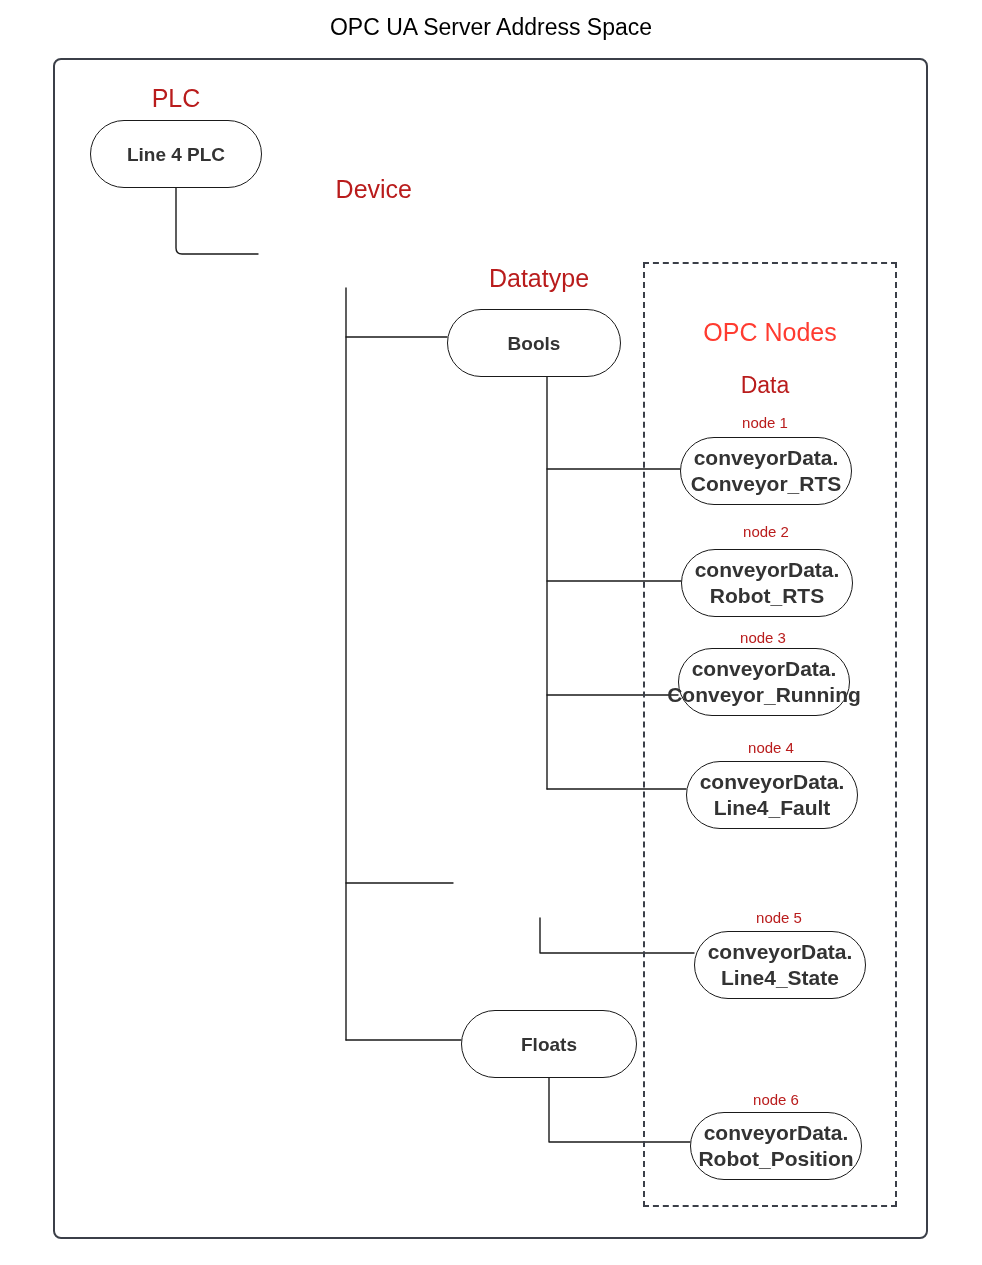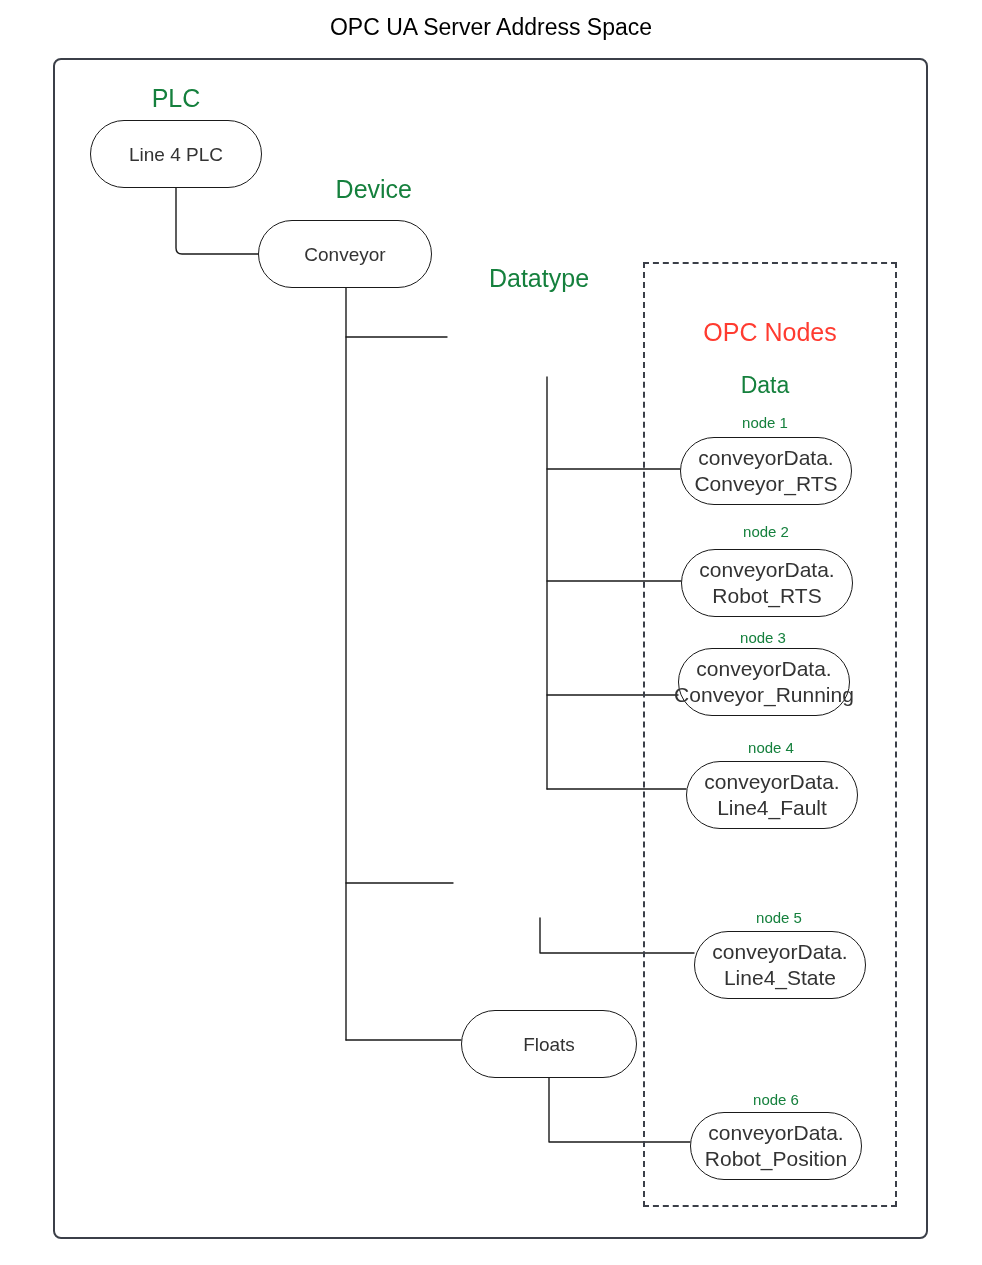--- a/index.html
+++ b/index.html
@@ -49,39 +49,40 @@
     border-radius: 999px;
     background: #ffffff;
     display: flex;
     align-items: center;
     justify-content: center;
     text-align: center;
     color: #333333;
     font-size: 19px;
     line-height: 23px;
     z-index: 4;
+    font-weight: bold;
   }
   .node-box .node-text {
     white-space: nowrap;
     color: #333333;
   }
   
   .leaf-box {
     font-size: 21px;
     line-height: 26px;
   }
   .leaf-box .node-text {
     position: relative;
     z-index: 6;
   }
 
   
   .caption {
     position: absolute;
-    color: #15803d;
+    color: #b91c1c;
     white-space: nowrap;
     text-align: center;
     z-index: 5;
   }
   .caption.big   { font-size: 25px; line-height: 29px; }
   .caption.mid   { font-size: 23px; line-height: 27px; }
   .caption.small { font-size: 15px; line-height: 23px; }
   .caption.opc   { font-size: 25px; line-height: 29px; }
 
   
@@ -155,24 +156,24 @@
   <div class="caption small" style="left:676px; top:520px; width:180px;">node 2</div>
   <div class="caption small" style="left:673px; top:626px; width:180px;">node 3</div>
   <div class="caption small" style="left:681px; top:736px; width:180px;">node 4</div>
   <div class="caption small" style="left:689px; top:906px; width:180px;">node 5</div>
   <div class="caption small" style="left:686px; top:1088px; width:180px;">node 6</div>
 
   <div class="node-box" style="left:90px; top:120px; width:172px; height:68px;">
     <span class="node-text">Line 4 PLC</span>
   </div>
 
-  <div class="node-box" style="left:258px; top:220px; width:174px; height:68px;">
-    <span class="node-text">Conveyor</span>
-  </div>
-
+
+  <div class="node-box" style="left:447px; top:309px; width:174px; height:68px;">
+    <span class="node-text">Bools</span>
+  </div>
 
 
   <div class="node-box" style="left:461px; top:1010px; width:176px; height:68px;align-items:center;">
     <span class="node-text">Floats</span>
   </div>
 
   <div class="node-box leaf-box" style="left:680px; top:437px; width:172px; height:68px;">
     <span class="node-text"><span>conveyorData.</span><br><span>Conveyor_RTS</span></span>
   </div>
 

